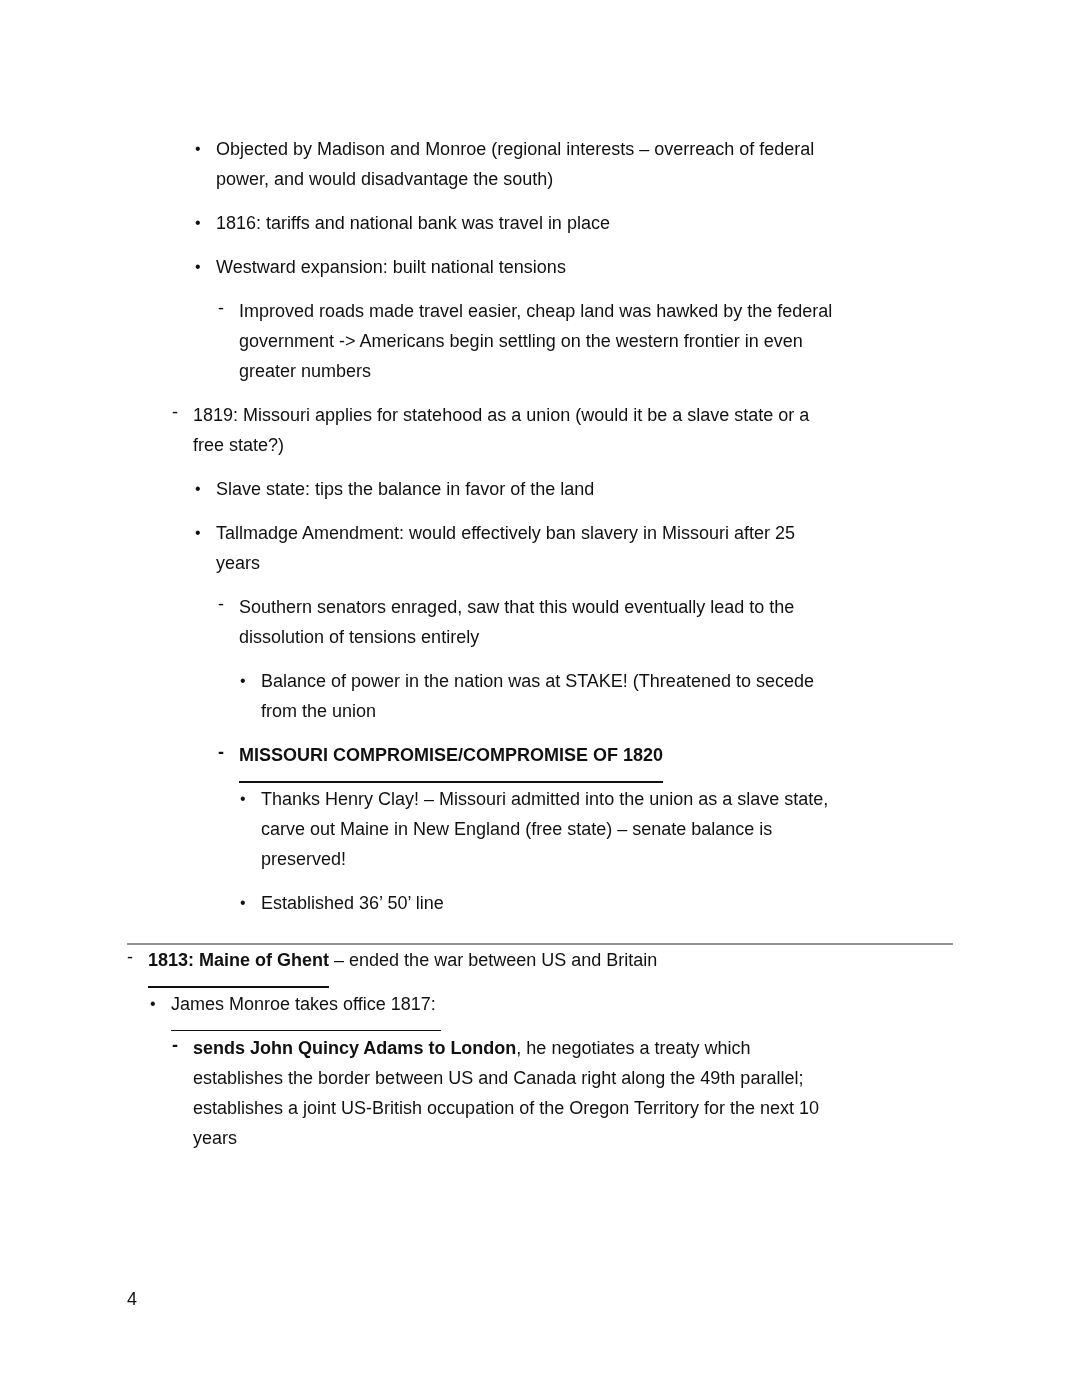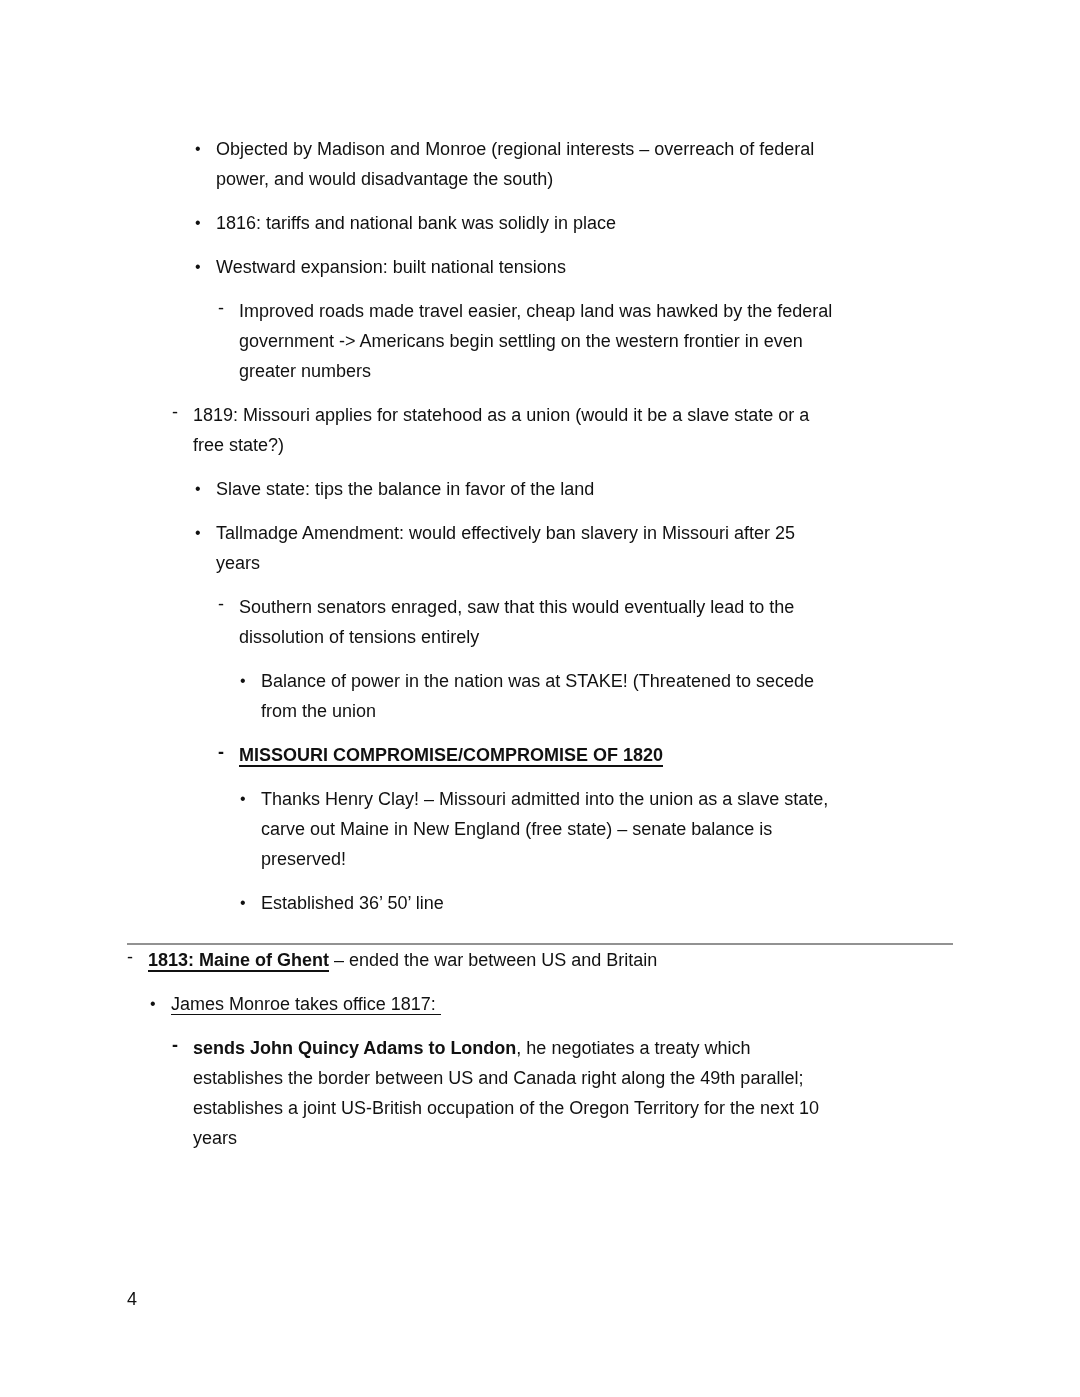--- a/index.html
+++ b/index.html
@@ -38,21 +38,21 @@
     text-align:left;
   }
   .marker.dot{font-size:16px;}
   .marker.dash{position:relative;top:-3px;}
   .marker.bold{font-weight:bold;}
   .text{
     flex:1;
     white-space:pre-wrap;
   }
   .seg.bold{font-weight:bold;}
-  .seg.underline{border-bottom:1.5px solid #111111;padding-bottom:0px;}
+  .seg.underline{border-bottom:1.5px solid #111111;padding-bottom:16px;}
   .seg.bold.underline{border-bottom:2px solid #111111;}
   .divider{
     border:none;
     height:0;
     border-top:2px solid #929292;
     width:826px;
     margin:25px 0 0 0;
   }
   .section-heading{
     margin:9px 0 22px 0;
@@ -76,21 +76,21 @@
 <div class="page">
   <div class="content">
     <div class="outline" id="outline-top">
         <div class="item lvl3">
           <span class="marker dot">•</span>
           <div class="text"><span class="seg">Objected by Madison and Monroe (regional interests – overreach of federal
 power, and would disadvantage the south)</span></div>
         </div>
         <div class="item lvl3">
           <span class="marker dot">•</span>
-          <div class="text"><span class="seg">1816: tariffs and national bank was solidly in place</span></div>
+          <div class="text"><span class="seg">1816: tariffs and national bank was travel in place</span></div>
         </div>
         <div class="item lvl3">
           <span class="marker dot">•</span>
           <div class="text"><span class="seg">Westward expansion: built national tensions</span></div>
         </div>
         <div class="item lvl4">
           <span class="marker dash">-</span>
           <div class="text"><span class="seg">Improved roads made travel easier, cheap land was hawked by the federal
 government -&gt; Americans begin settling on the western frontier in even
 greater numbers</span></div>

